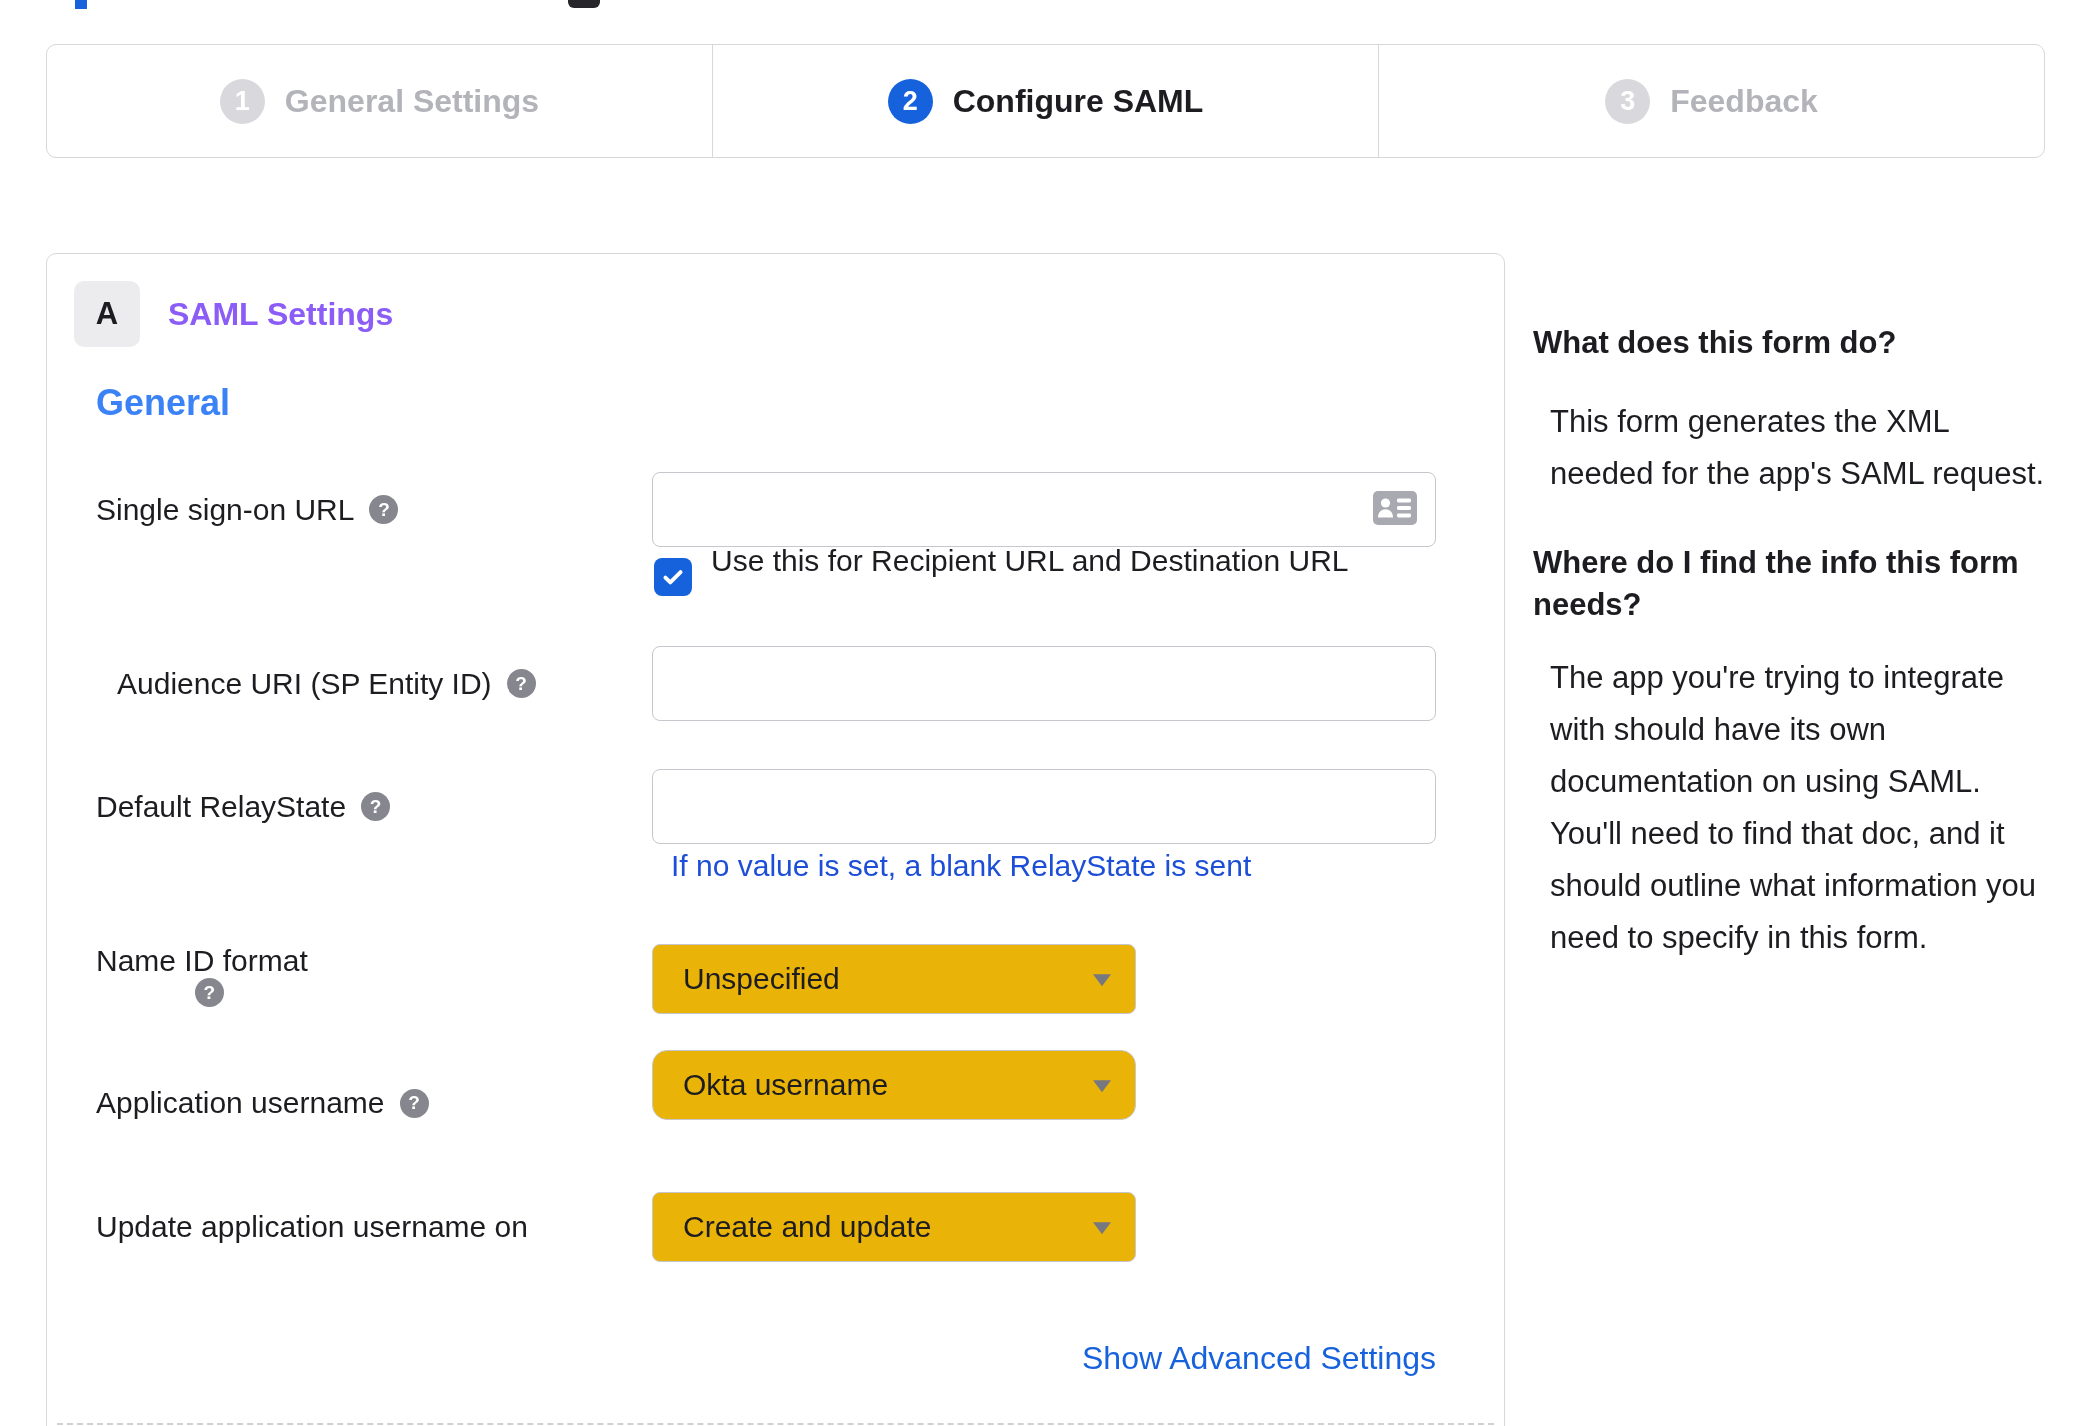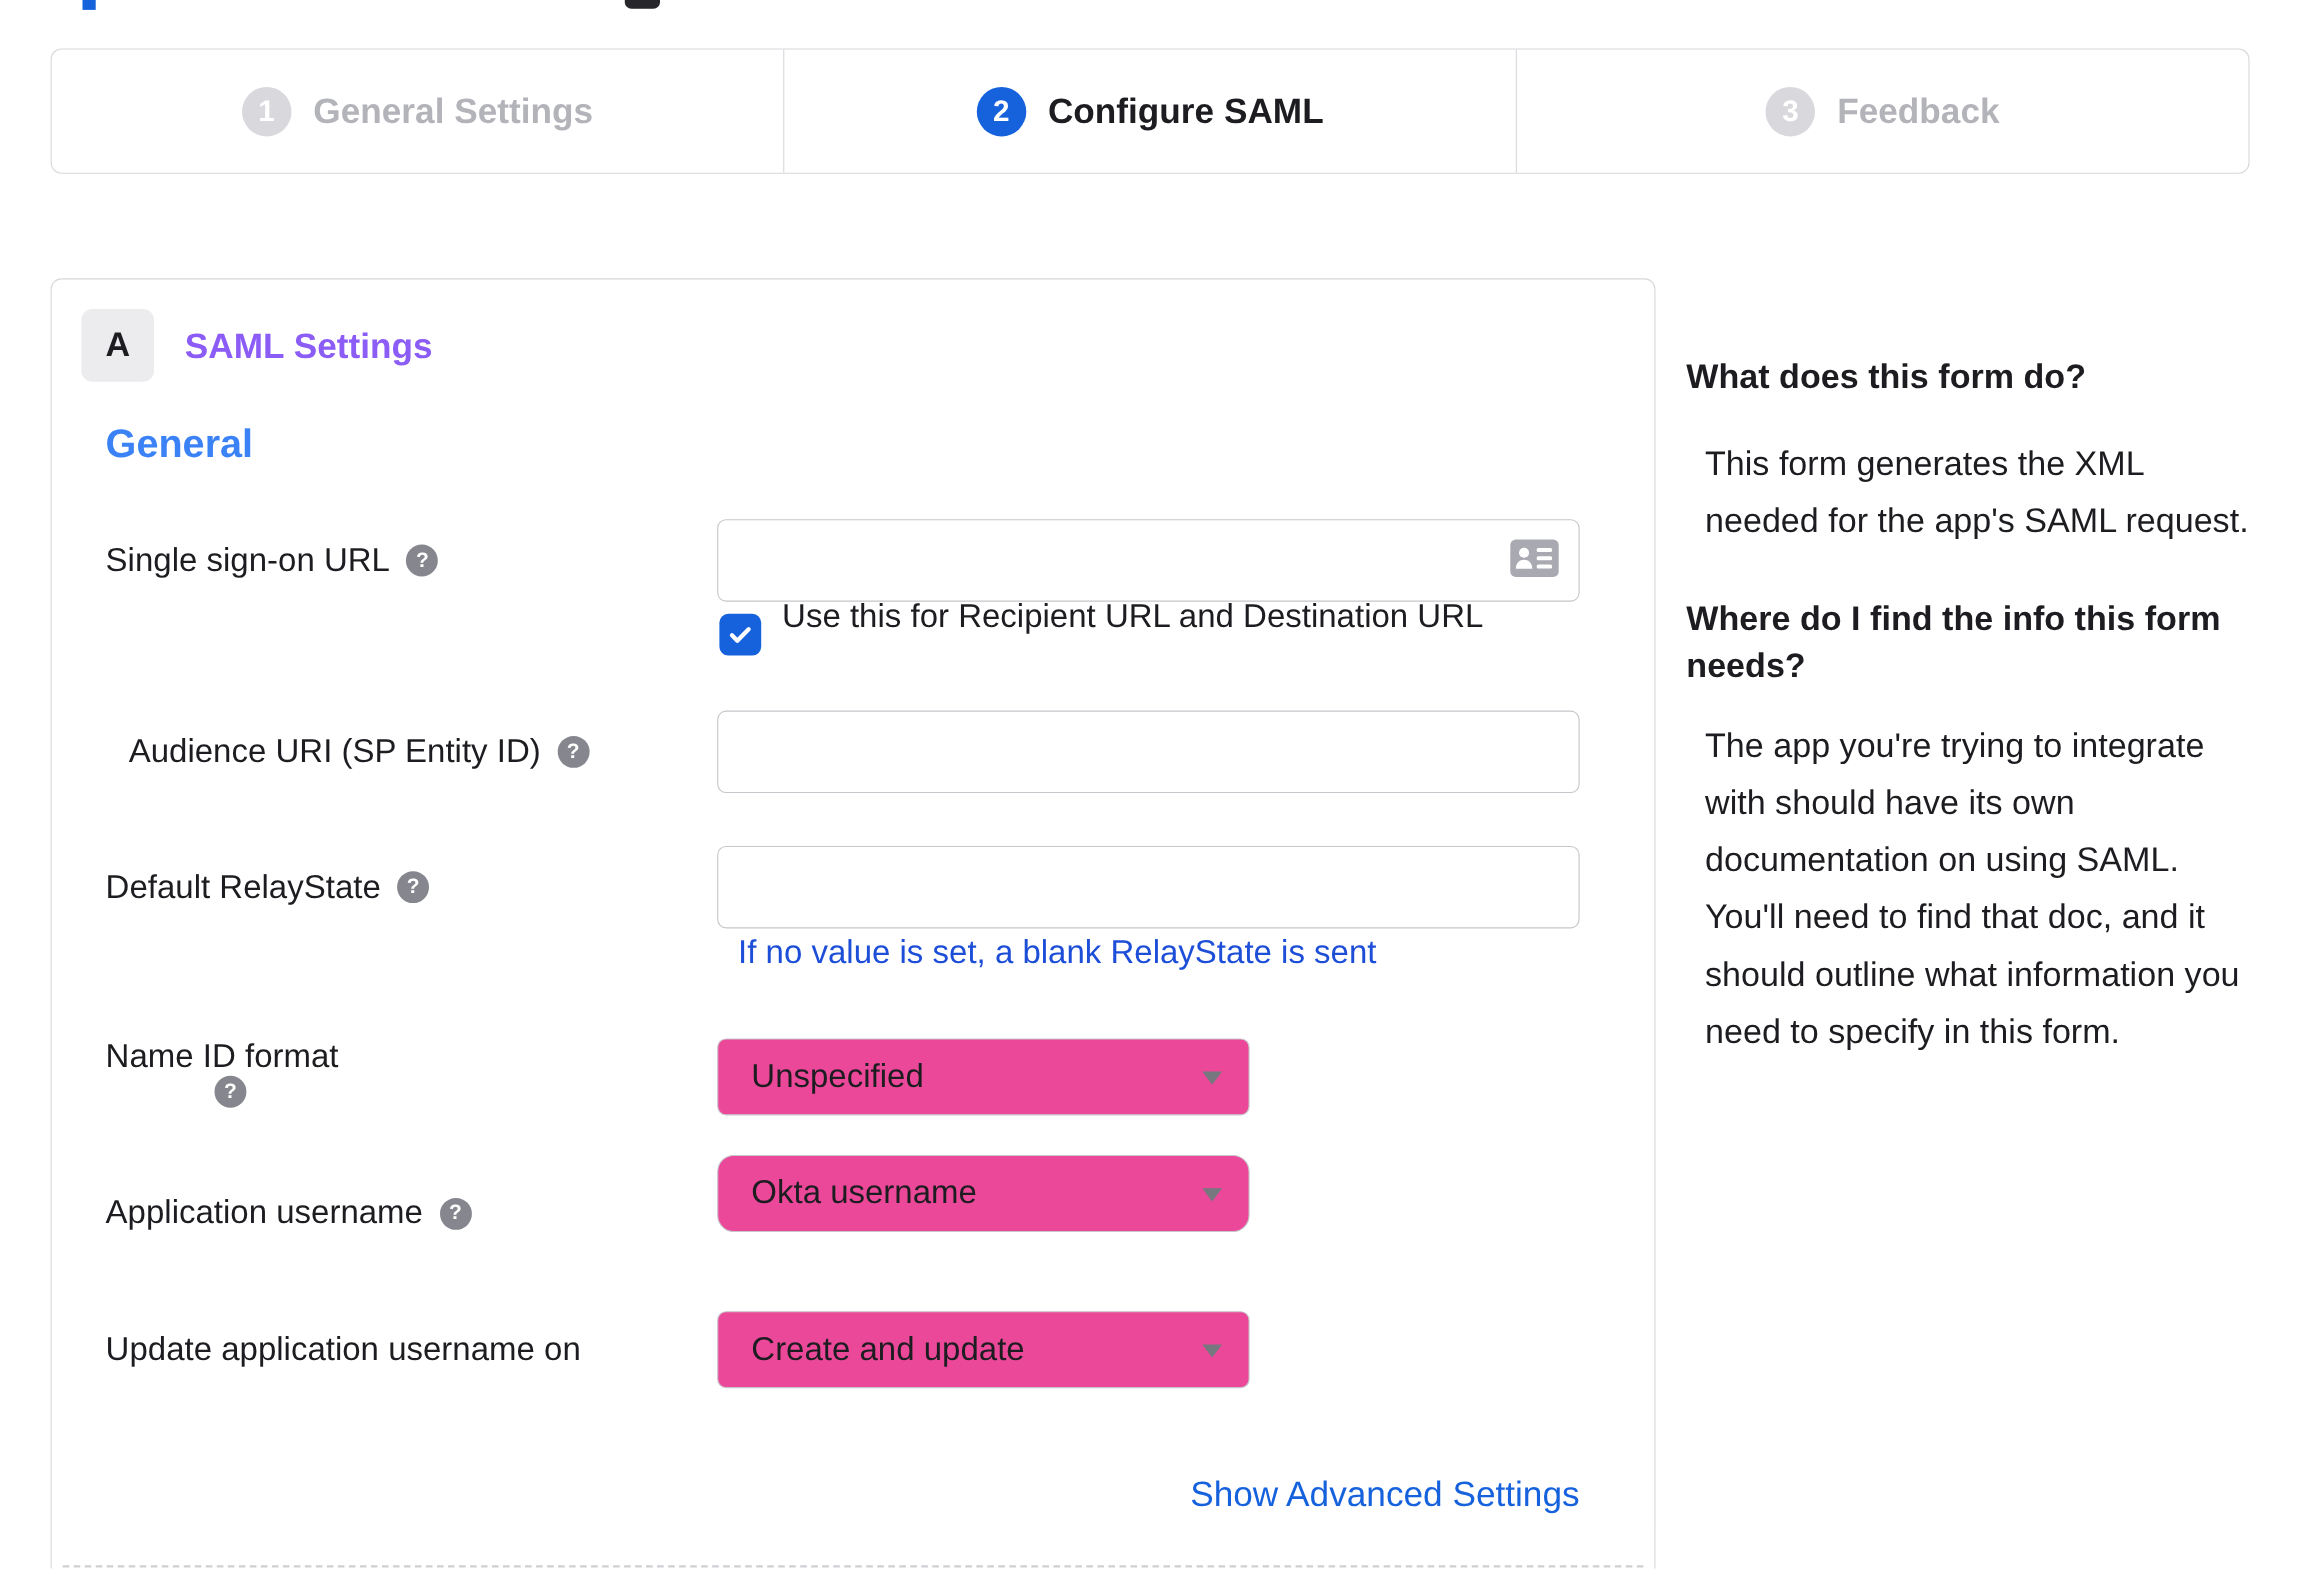--- a/index.html
+++ b/index.html
@@ -72,21 +72,21 @@
   }
   .checkbox-label{
     position:absolute;left:664px;height:38px;display:flex;align-items:center;
     font-size:30px;color:#1d1d21;white-space:nowrap;
   }
   .hint{
     position:absolute;left:624px;font-size:30px;color:#1d4ed8;white-space:nowrap;
   }
   .dropdown{
     position:absolute;left:605px;width:484px;height:70px;box-sizing:border-box;
-    border:1px solid #c6c6cc;border-radius:8px;background:#ec4899;cursor:pointer;
+    border:1px solid #c6c6cc;border-radius:8px;background:#eab308;cursor:pointer;
     display:flex;align-items:center;padding:0 60px 0 30px;
   }
   .dropdown-value{font-size:30px;color:#1d1d21;white-space:nowrap;}
   .caret{
     position:absolute;right:24px;top:50%;transform:translateY(-40%);
     width:0;height:0;border-left:9px solid transparent;border-right:9px solid transparent;
     border-top:12px solid #77777f;
   }
   .advanced-link{
     position:absolute;left:605px;width:784px;top:1086px;text-align:right;

